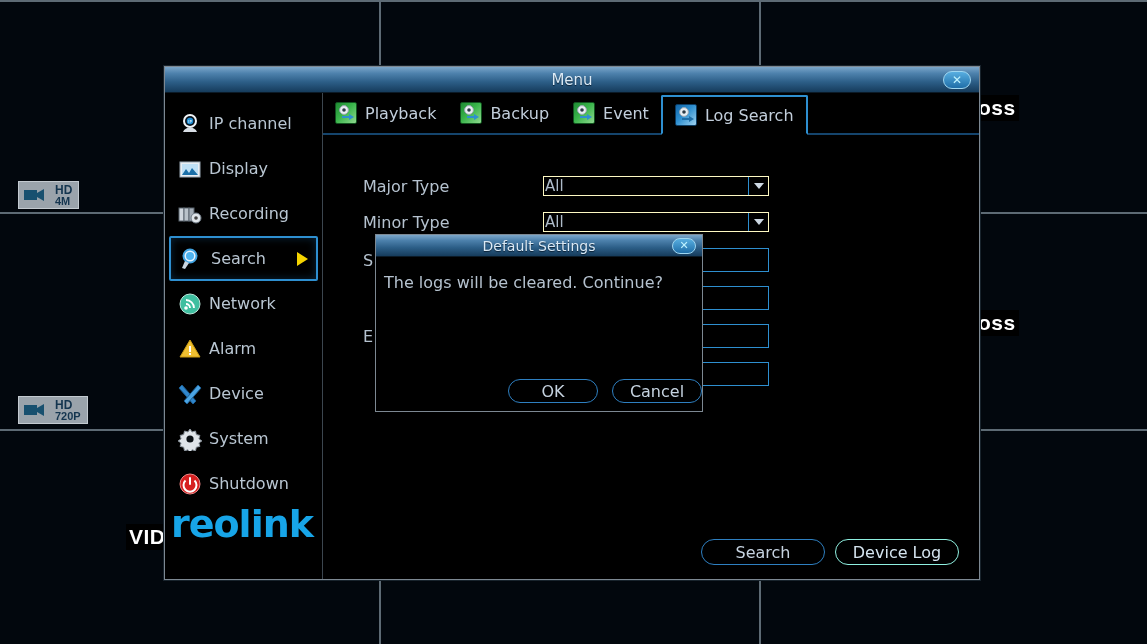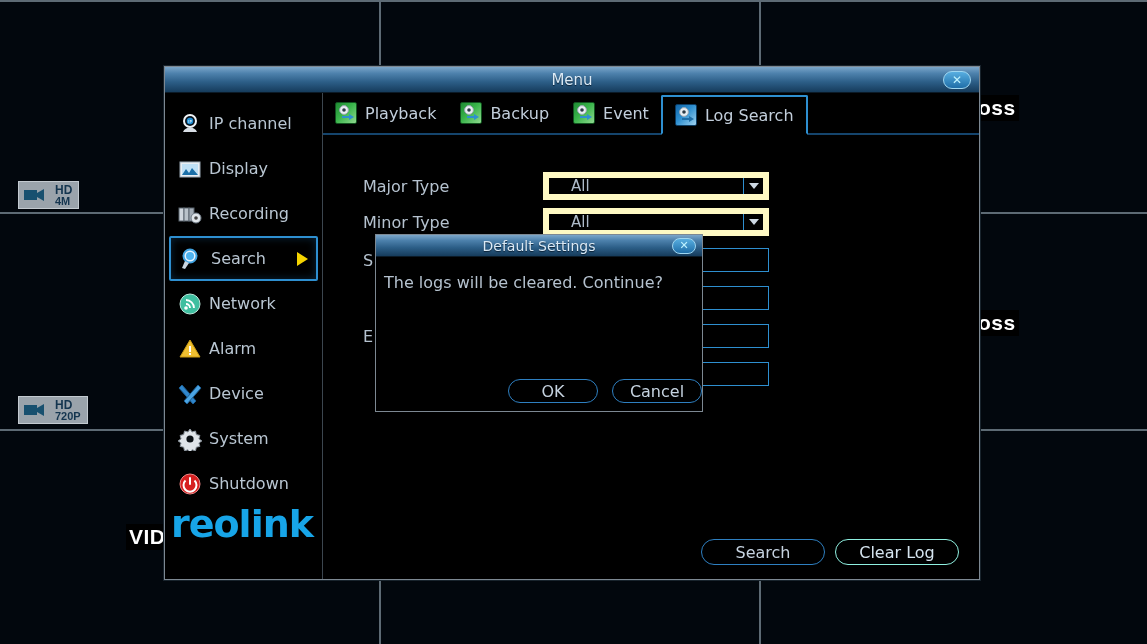--- a/index.html
+++ b/index.html
@@ -166,27 +166,27 @@
 
   
   #form-area { position: absolute; left: 0; right: 0; top: 44px; bottom: 0; }
   .frow {
     position: absolute; left: 40px; right: 24px;
     height: 26px;
     display: flex; align-items: center;
   }
   .flabel { width: 180px; color: #b5c2cf; font-size: 16px; }
   .fselect {
-    width: 226px; height: 28px;
-    background: #000;
-    border: 6px solid #fef9c3;
+    width: 226px; height: 20px;
+    background: #000;
+    border: 1px solid #fef9c3;
     color: #aebbc9; font-size: 15px;
     display: flex; align-items: center;
     position: relative;
-    padding-left: 22px;
+    padding-left: 1px;
     cursor: pointer;
   }
   .fselect .arrowbox {
     position: absolute; right: 0; top: 0; bottom: 0; width: 20px;
     border-left: 1px solid #2e8fd0;
     display: flex; align-items: center; justify-content: center;
   }
   .caret-down {
     width: 0; height: 0;
     border-left: 5px solid transparent;
@@ -510,21 +510,21 @@
           </span>
         </div>
 
         <div class="frow hidden-behind" style="top:224px">
           <span class="flabel"></span>
           <span class="ftext"></span>
         </div>
 
         <div id="actions">
           <div class="pillbtn">Search</div>
-          <div class="pillbtn focused">Clear Log</div>
+          <div class="pillbtn focused">Device Log</div>
         </div>
       </div>
     </div>
   </div>
 </div>
 
 <div id="dialog">
   <div id="dlg-title-bar">
     <div id="dlg-title">Default Settings</div>
     <div id="dlg-close">✕</div>

